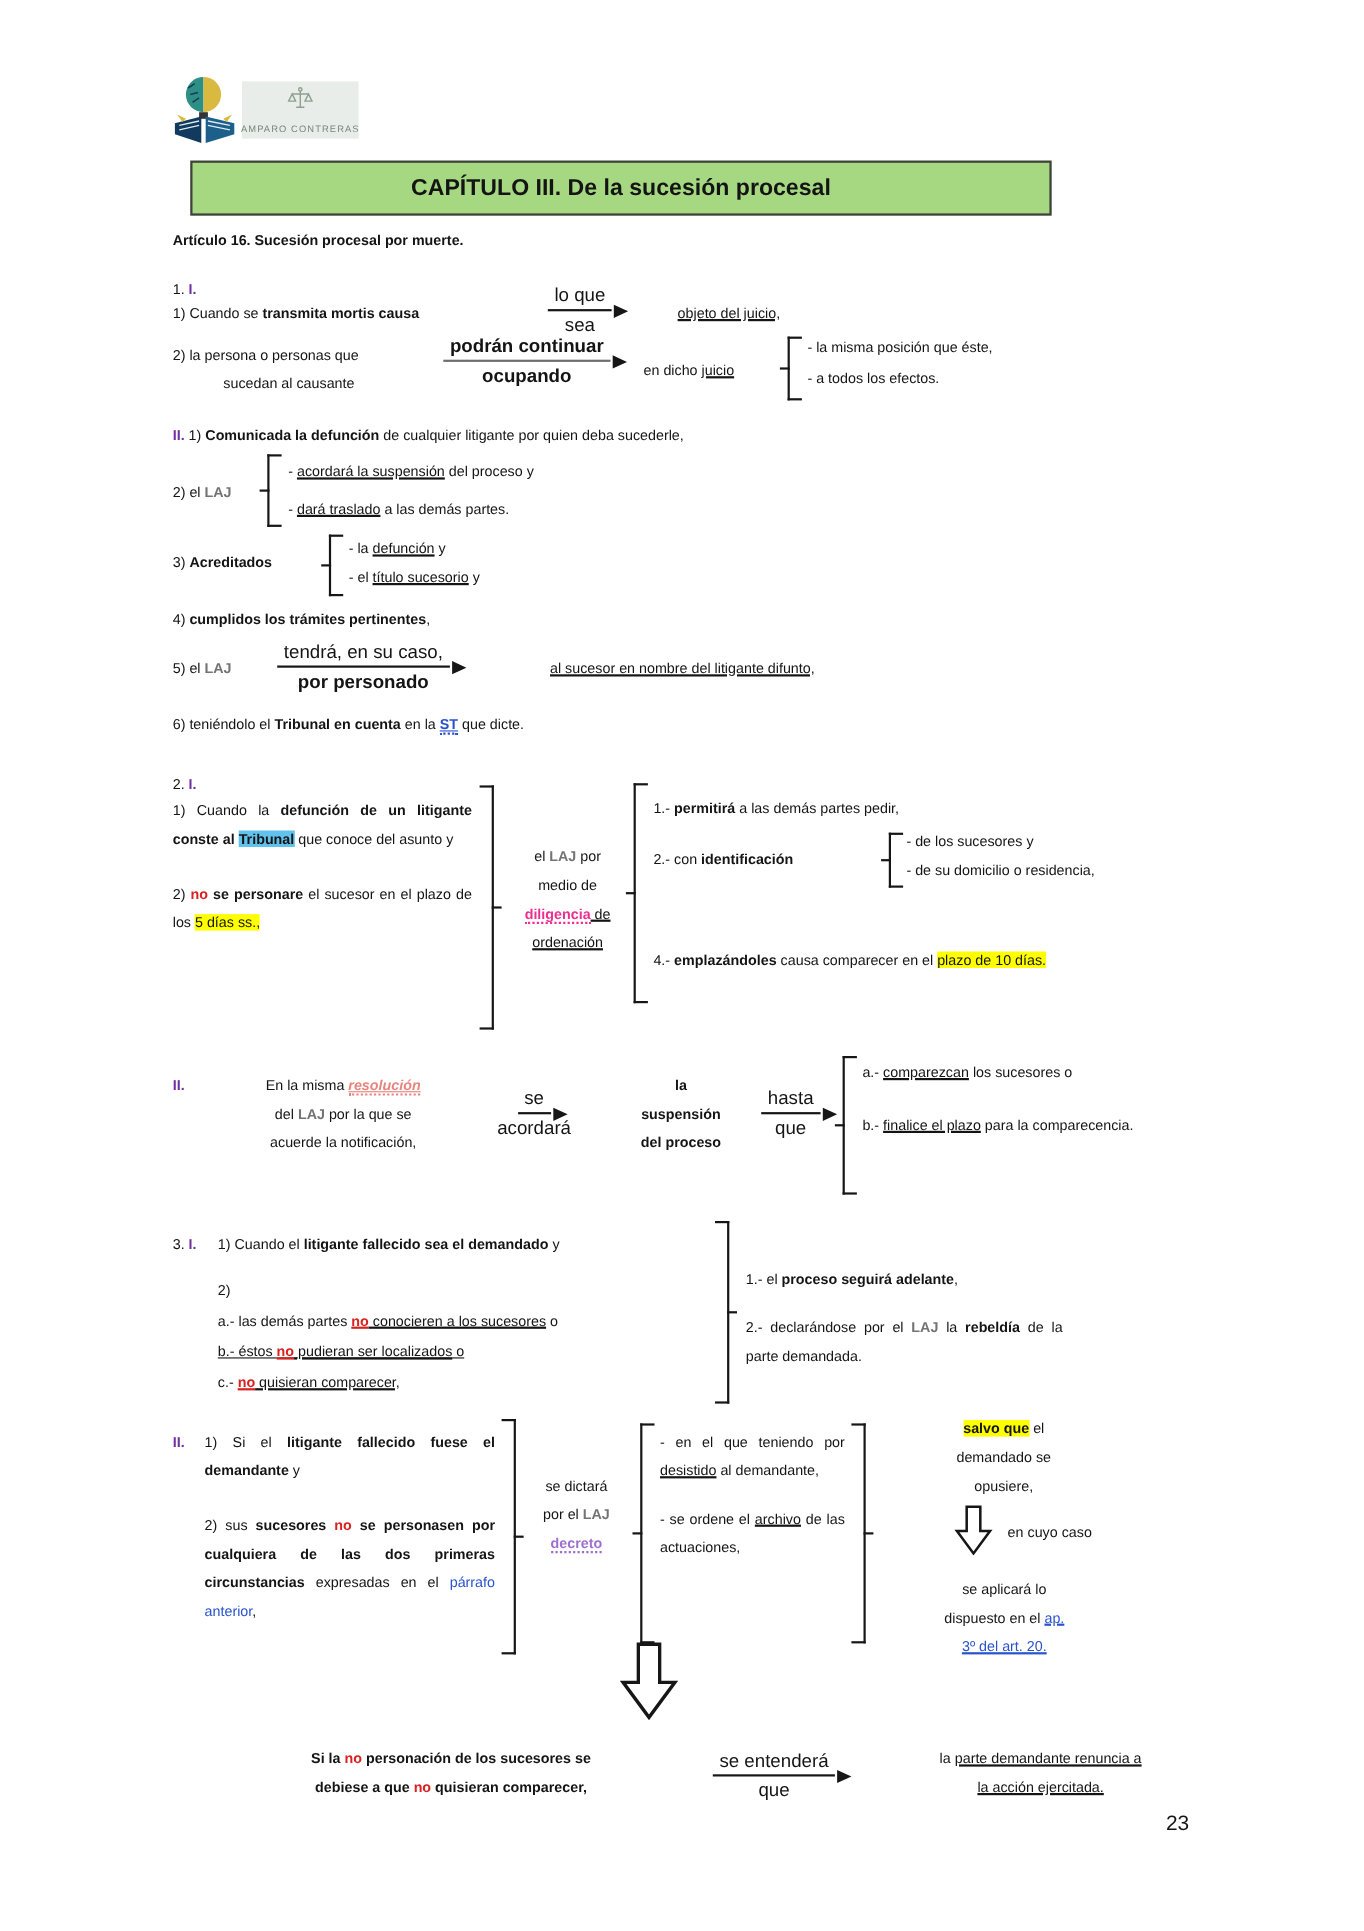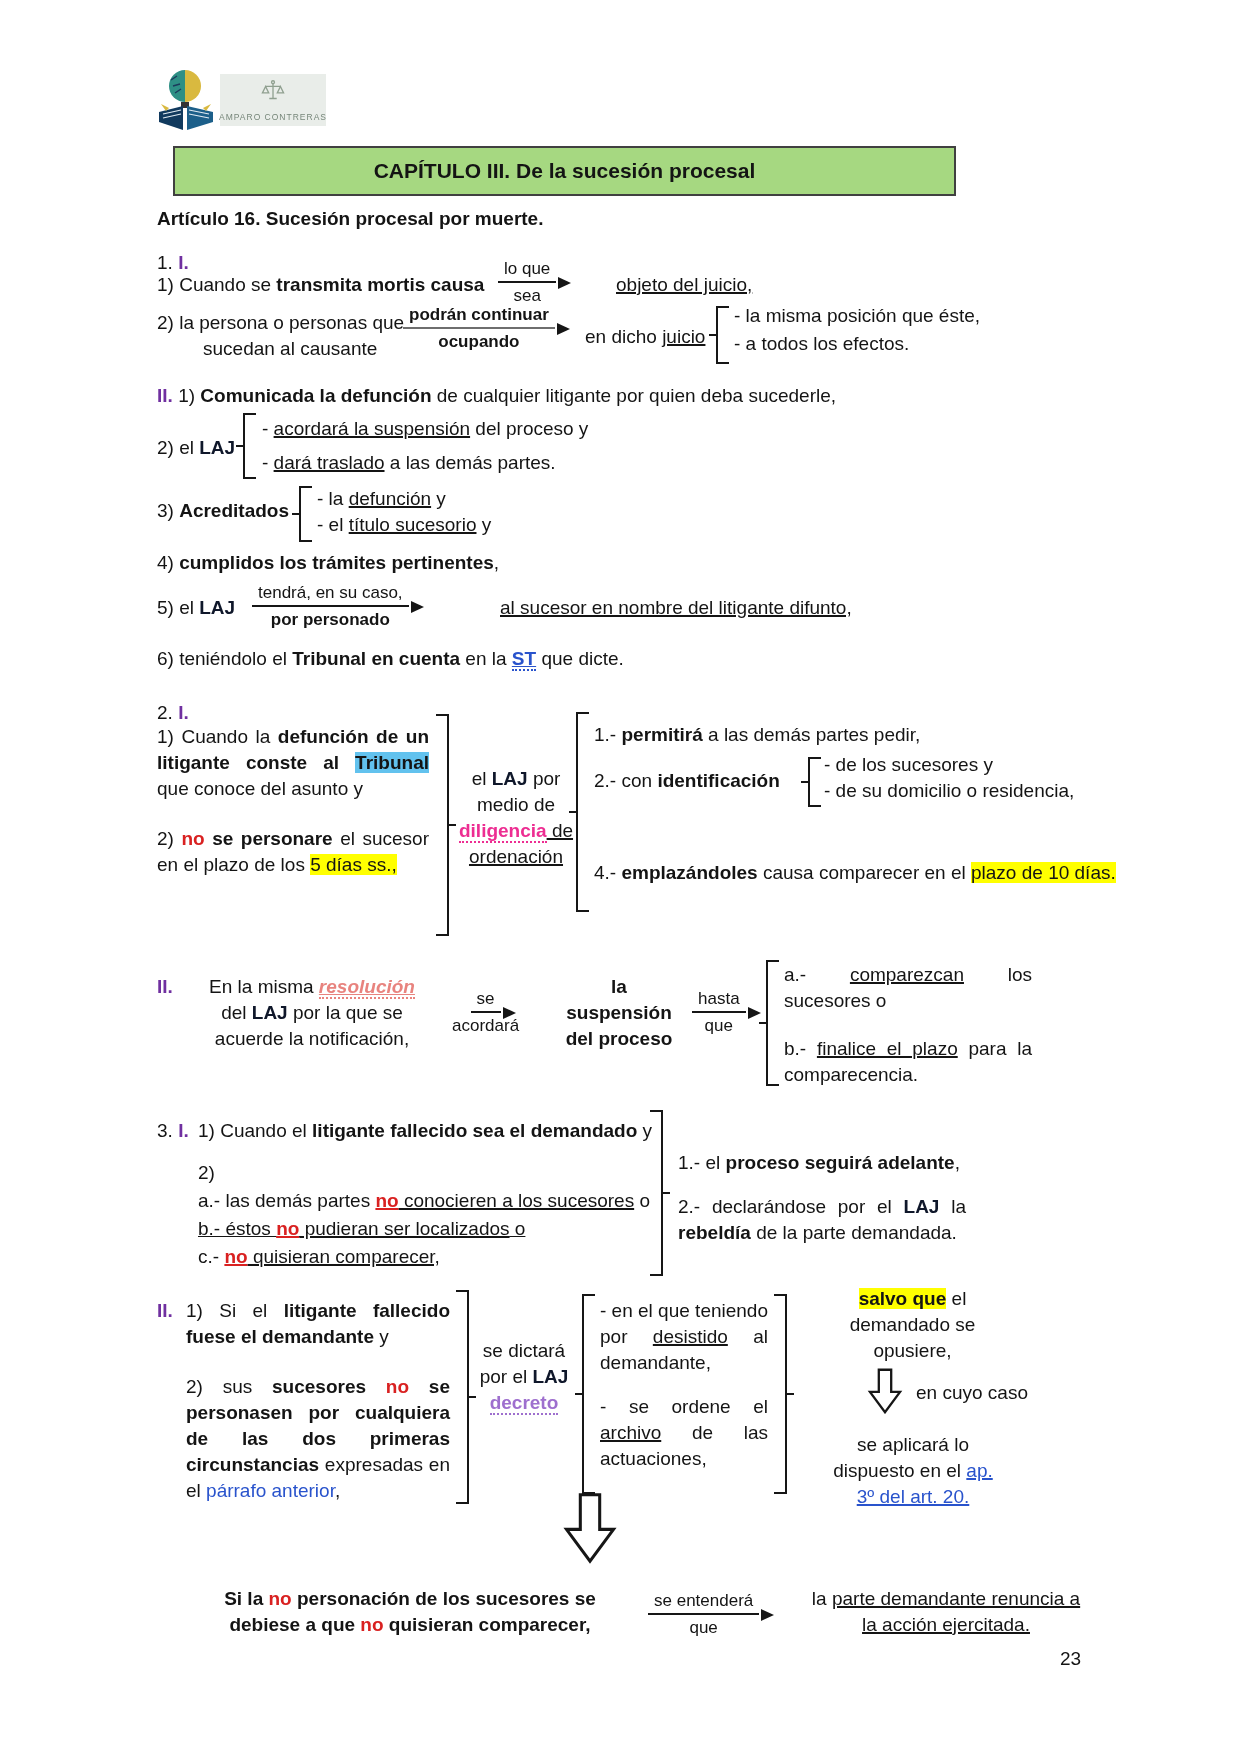--- a/index.html
+++ b/index.html
@@ -1,25 +1,25 @@
 <!DOCTYPE html>
 <html><head>
 <meta charset="utf-8">
 <style>
   html,body{margin:0;padding:0;background:#ffffff;}
   .page{position:relative;width:1240px;height:1755px;background:#fff;
         font-family:"Liberation Sans","DejaVu Sans",sans-serif;color:#141414;overflow:hidden;}
   .abs{position:absolute;}
-  .t{font-size:19px;line-height:26px;}
+  .t{font-size:13px;line-height:26px;}
   .sm{font-size:17px;line-height:21px;}
   .b{font-weight:700;}
   .u{text-decoration:underline;text-decoration-thickness:1.6px;}
   .ctr{text-align:center;}
   .just{text-align:justify;}
-  .laj{color:#0f172a;font-weight:700;margin-top:26px;}
+  .laj{color:#737373;font-weight:700;margin-top:26px;}
   .rom{color:#7030A0;font-weight:700;}
   .red{color:#D92121;font-weight:700;}
   .blue{color:#2953CC;}
   .pinkw{color:#ED2D92;font-weight:700;border-bottom:2px dotted #ED2D92;}
   .salmonw{color:#E8837E;font-weight:700;font-style:italic;border-bottom:2px dotted #E8837E;text-decoration:underline;text-decoration-thickness:1.4px;}
   .violetw{color:#9E6FCE;font-weight:700;border-bottom:2.6px dotted #9E6FCE;}
   .stw{color:#2953CC;font-weight:700;text-decoration:underline;border-bottom:2px dotted #2953CC;}
   .hlY{background:#FFFF00;}
   .hlB{background:#62C2EE;}
   

